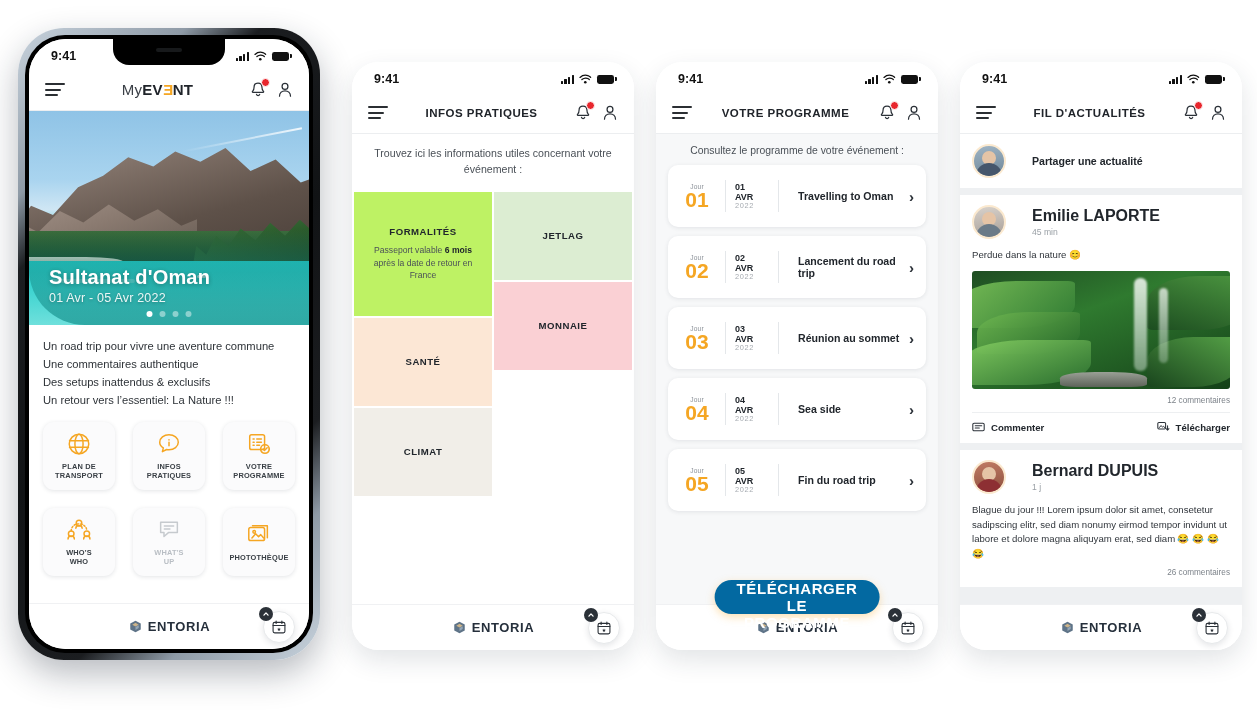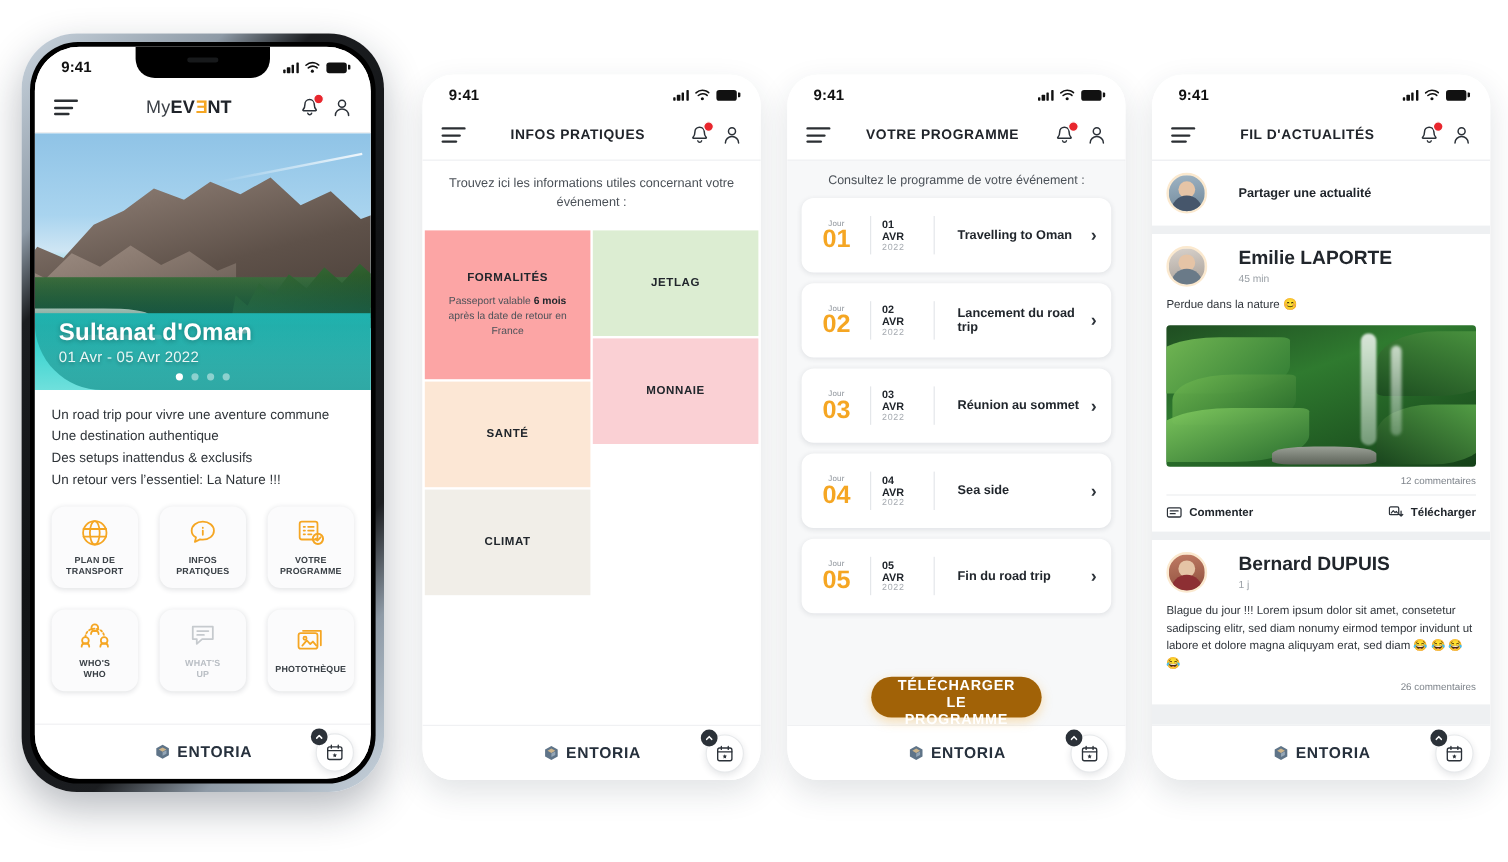--- a/index.html
+++ b/index.html
@@ -195,23 +195,23 @@
   .jour .lbl { font-size: 6.6px; color:#8b9198; letter-spacing:.2px; }
   .jour .num { font-size: 21px; font-weight: bold; color:#f5a623; line-height:1; margin-top:-1px; }
   .vline { width:1px; height: 32px; background:#e4e7ea; margin: 0 9px; flex:none; }
   .dte { flex:none; width: 34px; line-height: 1.12; }
   .dte .d { font-size: 9px; font-weight:bold; color:#21262c; }
   .dte .m { font-size: 9px; font-weight:bold; color:#21262c; }
   .dte .y { font-size: 7.4px; color:#a6abb1; letter-spacing:.6px; }
   .ptitle { flex:1; font-size: 10.6px; font-weight:bold; color:#21262c; padding-left: 10px; }
   .chev { flex:none; color:#2b3138; font-size: 15px; font-weight: bold; line-height:1; }
   .dl-btn {
-    position:absolute; left:50%; transform:translateX(-50%); bottom: 52px; z-index: 20;
-    background:#a16207; color:#fff; border:none; border-radius: 22px;
-    height: 34px; padding: 0 22px; font-size: 12px; font-weight:bold; letter-spacing:.6px;
+    position:absolute; left:50%; transform:translateX(-50%); bottom: 36px; z-index: 20;
+    background:#0369a1; color:#fff; border:none; border-radius: 22px;
+    height: 34px; padding: 0 22px; font-size: 15px; font-weight:bold; letter-spacing:.6px;
     font-family:"Liberation Sans",sans-serif; cursor:pointer;
     box-shadow: 0 3px 9px rgba(245,166,35,.34);
   }
 
   
   .feed { flex:1; background:#eef0f2; overflow:hidden; }
   .post { background:#fff; padding: 10px 12px; margin-bottom: 7px; }
   .prow { display:flex; align-items:center; gap: 26px; }
   .avatar { width: 34px; height: 34px; border-radius: 50%; flex:none;
     border: 2px solid #fbe9cf; overflow:hidden; position:relative; background:#cfd8de; }
@@ -320,21 +320,21 @@
             <i class="on"></i>
             <i></i>
             <i></i>
             <i></i>
           </div>
         </div>
 
         <div class="s1body">
           <div class="intro">
             <div>Un road trip pour vivre une aventure commune</div>
-            <div>Une destination authentique</div>
+            <div>Une commentaires authentique</div>
             <div>Des setups inattendus &amp; exclusifs</div>
             <div>Un retour vers l’essentiel: La Nature !!!</div>
           </div>
 
           <div class="tilegrid">
             <div class="tile">
               <svg width="26" height="26" viewBox="0 0 28 28">
                 <circle class="sc" cx="14" cy="14" r="10.5"></circle>
                 <ellipse class="sc" cx="14" cy="14" rx="4.4" ry="10.5"></ellipse>
                 <path class="sc" d="M3.8 10.6h20.4M3.8 17.4h20.4"></path>
@@ -452,21 +452,21 @@
           <circle cx="9" cy="6" r="3.3" stroke="#2b3138" stroke-width="1.4" fill="none"></circle>
           <path d="M2.8 17c0-3.6 2.8-6 6.2-6s6.2 2.4 6.2 6" stroke="#2b3138" stroke-width="1.4" fill="none" stroke-linecap="round"></path>
         </svg>
       </div>
     </div>
 
     <div class="lead">Trouvez ici les informations utiles concernant votre événement :</div>
 
     <div class="infos-grid">
       <div class="col-l">
-        <div class="icell" style="background:#fca5a5;height:124px">
+        <div class="icell" style="background:#bef264;height:124px">
           <div class="h">FORMALITÉS</div>
           <div class="sub"><span>Passeport valable </span><b>6 mois</b><span> après la date de retour en France</span></div>
         </div>
         <div class="icell" style="background:#fce7d5;height:88px">
           <div class="h">SANTÉ</div>
         </div>
         <div class="icell" style="background:#f1eee8;height:88px">
           <div class="h">CLIMAT</div>
         </div>
       </div>

